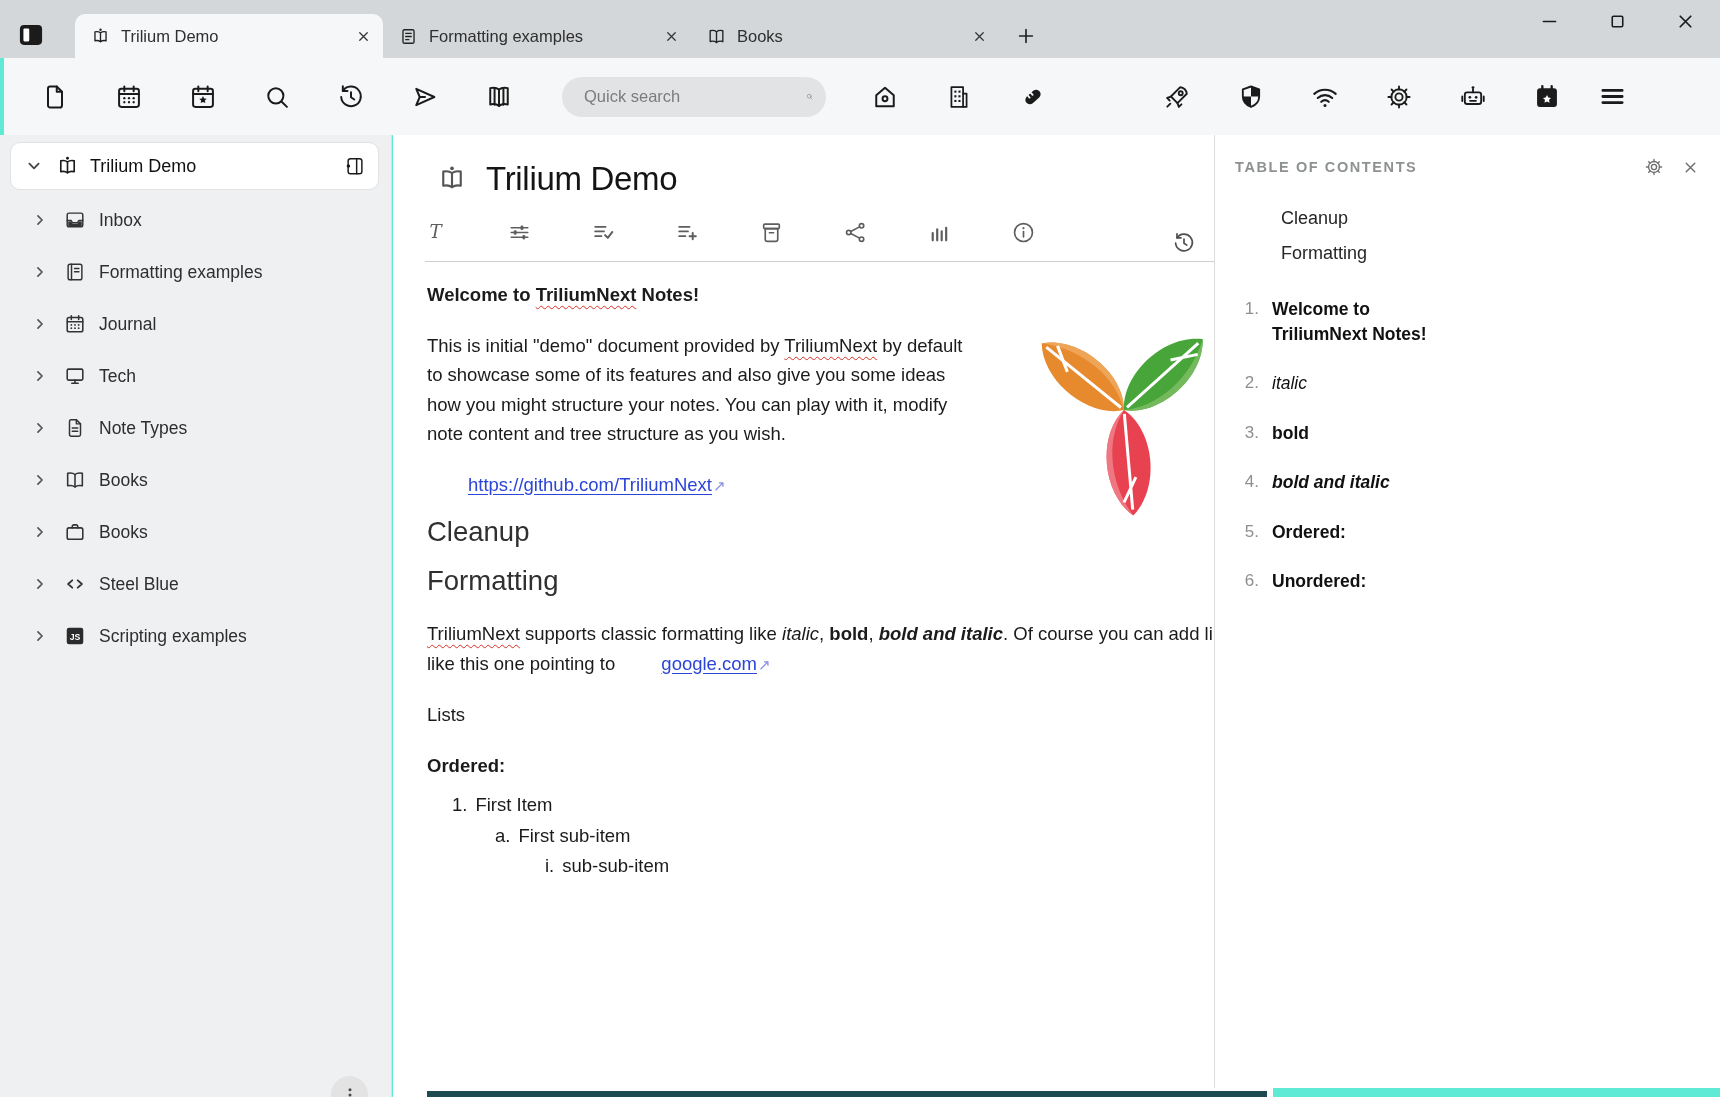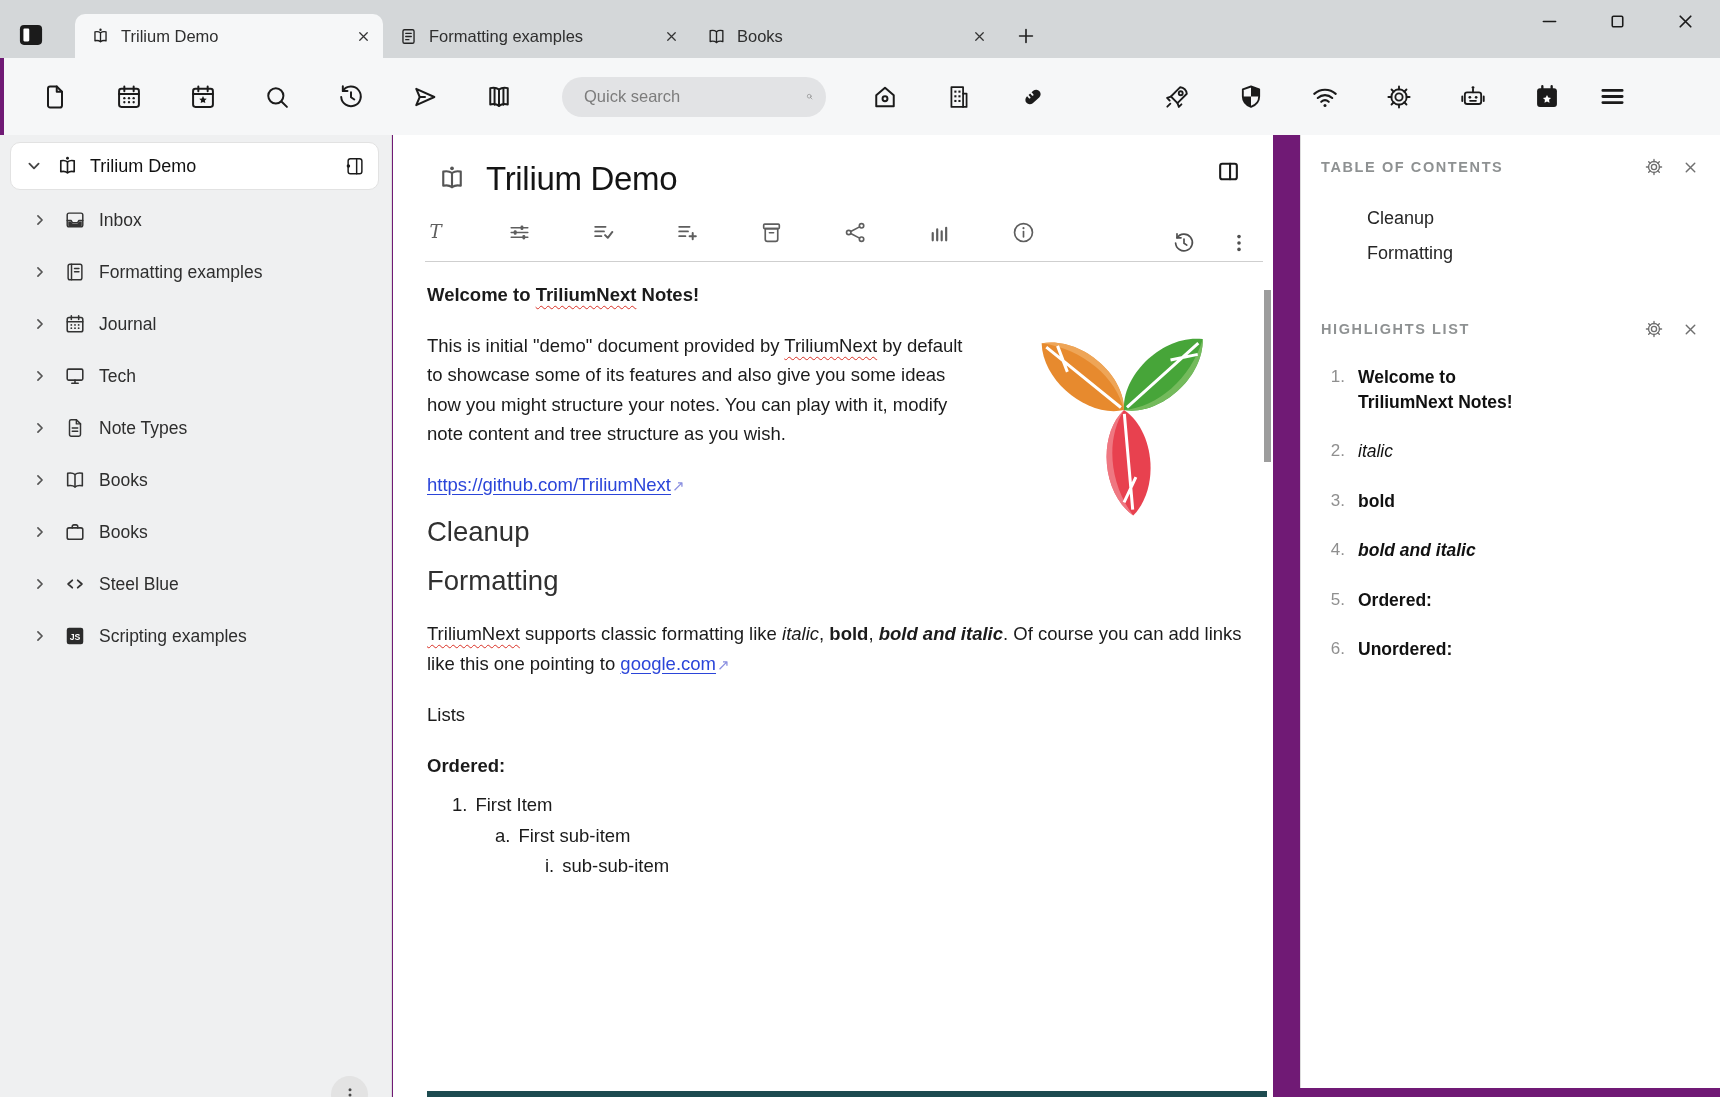--- a/index.html
+++ b/index.html
@@ -1,16 +1,16 @@
 <!DOCTYPE html>
 <html><head>
 <meta charset="utf-8">
 <style>
   html,body{margin:0;padding:0;background:#888;}
-  #app{position:relative;width:1720px;height:1097px;background:#701a75;overflow:hidden;
+  #app{position:relative;width:1720px;height:1097px;background:#5eead4;overflow:hidden;
        font-family:"Liberation Sans",sans-serif;color:#1b1b1b;}
   svg{display:block;width:100%;height:100%;}
 
   
   .titlebar{position:absolute;left:0;top:0;right:0;height:58px;background:#d4d7d9;}
   .sidebar-toggle{position:absolute;left:17px;top:21px;width:28px;height:28px;cursor:pointer;}
   .tabs{position:absolute;left:75px;bottom:0;display:flex;align-items:flex-end;height:58px;}
   .tab{width:308px;height:44px;display:flex;align-items:center;gap:11px;padding:0 12px 0 16px;
        border-radius:10px 10px 0 0;font-size:16.5px;color:#2f2f2f;box-sizing:border-box;cursor:pointer;}
   .tab.active{background:#f6f7f8;}
@@ -68,31 +68,31 @@
   .content{padding:10px 16px 0 34px;font-size:18.5px;line-height:29.5px;color:#1b1b1b;}
   .logo{float:right;width:252px;height:218px;margin:26px 10px 6px 20px;}
   .b-head{font-weight:700;margin-top:8px;}
   .para{margin-top:21px;}
   .h2{font-size:27.5px;font-weight:400;color:#303030;margin-top:15px;line-height:34px;}
   .seg-b{font-weight:700;}
   .seg-i{font-style:italic;}
   .seg-bi{font-weight:700;font-style:italic;}
   .seg-sq{text-decoration:underline;text-decoration-style:wavy;text-decoration-color:#d93025;
           text-decoration-thickness:1px;text-underline-offset:4px;}
-  a.clink{color:#2b45d9;text-decoration:underline;text-underline-offset:3px;cursor:pointer;}
+  a.clink{color:#2b45d9;text-decoration:underline;text-underline-offset:3px;cursor:pointer;margin-left:41px;}
   .ext-mark{color:#8a8fe0;font-size:15px;margin-left:1px;text-decoration:none;display:inline-block;}
   .olist{margin-top:10px;line-height:30.5px;}
   .li-row{white-space:nowrap;}
   .li-lvl0{padding-left:25px;} .li-lvl1{padding-left:68px;} .li-lvl2{padding-left:118px;}
   .li-marker{margin-right:8px;}
   .cutoff-strip{position:absolute;left:34px;right:6px;bottom:0;height:6px;background:#1d4b50;}
   .scroll-thumb{position:absolute;right:2px;top:155px;width:7px;height:172px;background:#9d9d9d;cursor:pointer;}
 
   
-  .rpanel{position:absolute;right:0;top:135px;width:420px;bottom:9px;background:#fff;
+  .rpanel{position:absolute;right:0;top:135px;width:506px;bottom:9px;background:#fff;
           border-left:1px solid #dddddd;box-sizing:border-box;}
   .panel-header{display:flex;align-items:center;margin:22px 21px 0 20px;}
   .panel-header .ph-label{font-size:14.5px;font-weight:700;letter-spacing:1.6px;color:#8e9192;}
   .panel-header .ph-gear{width:20px;height:20px;color:#6f6f6f;margin-left:auto;cursor:pointer;}
   .panel-header .ph-close{width:17px;height:17px;color:#6f6f6f;margin-left:18px;cursor:pointer;}
   .toc-items{margin:24px 0 0 66px;font-size:18px;color:#262626;line-height:35px;}
   .toc-item{cursor:pointer;}
   .hl-header{margin-top:48px;}
   .hl-list{margin:26px 0 0 0;}
   .hl-row{display:flex;margin-bottom:25px;line-height:24.5px;cursor:pointer;}
@@ -651,35 +651,20 @@
           <svg viewBox="0 0 24 24" fill="none" stroke="currentColor" stroke-width="2" stroke-linecap="round" stroke-linejoin="round">
             <path d="M6 6l12 12M18 6L6 18"></path>
           </svg>
         </span>
     </div>
     <div class="toc-items">
         <div class="toc-item">Cleanup</div>
         <div class="toc-item">Formatting</div>
       </div>
 
-    <div class="panel-header hl-header">
-      <span class="ph-label">HIGHLIGHTS LIST</span>
-      <span class="ph-gear">
-          <svg viewBox="0 0 24 24" fill="none" stroke="currentColor" stroke-width="1.6" stroke-linecap="round" stroke-linejoin="round">
-            <circle cx="12" cy="12" r="3.1"></circle>
-            <circle cx="12" cy="12" r="6.6"></circle>
-            <path d="M12 2.9v2.7M12 18.4v2.7M2.9 12h2.7M18.4 12h2.7M5.6 5.6l1.9 1.9M16.5 16.5l1.9 1.9M18.4 5.6l-1.9 1.9M7.5 16.5l-1.9 1.9"></path>
-          </svg>
-        </span>
-      <span class="ph-close">
-          <svg viewBox="0 0 24 24" fill="none" stroke="currentColor" stroke-width="2" stroke-linecap="round" stroke-linejoin="round">
-            <path d="M6 6l12 12M18 6L6 18"></path>
-          </svg>
-        </span>
-    </div>
     <div class="hl-list">
         <div class="hl-row">
           <span class="hl-num">1.</span>
           <span class="hl-text seg-b">Welcome to TriliumNext Notes!</span>
         </div>
         <div class="hl-row">
           <span class="hl-num">2.</span>
           <span class="hl-text seg-i">italic</span>
         </div>
         <div class="hl-row">

